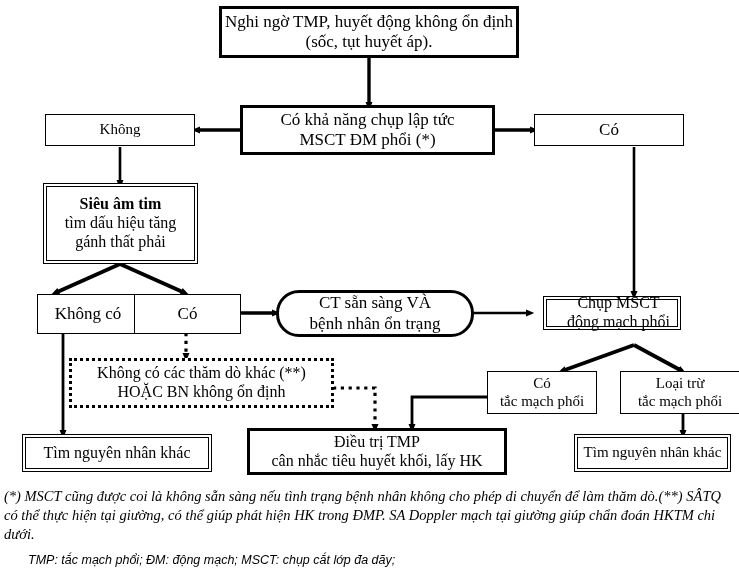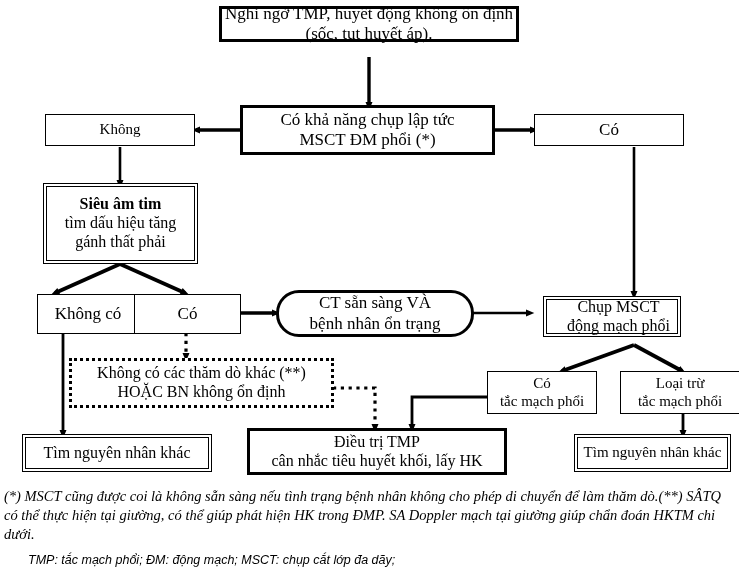--- a/index.html
+++ b/index.html
@@ -97,21 +97,21 @@
 
     <path d="M63,334 L63,434" stroke="#000" stroke-width="2.8" fill="none" marker-end="url(#ah)"></path>
 
     <path d="M333,388 L375,388 L375,428" stroke="#000" stroke-width="3.2" fill="none" stroke-dasharray="3.2 4.6" stroke-linecap="butt" marker-end="url(#ahd)"></path>
 
     <path d="M487,397 L412,397 L412,428" stroke="#000" stroke-width="2.8" fill="none" marker-end="url(#ah)"></path>
 
     <path d="M683,414 L683,434" stroke="#000" stroke-width="2.8" fill="none" marker-end="url(#ah)"></path>
   </svg>
 
-  <div class="node thick" style="left:219px; top:6px; width:300px; height:36px; font-size:17px;">
+  <div class="node thick" style="left:219px; top:6px; width:300px; height:52px; font-size:17px;">
     <span class="txt">
       <span>Nghi ngờ TMP, huyết động không ổn  định</span><br>
       <span>(sốc, tụt huyết áp).</span>
     </span>
   </div>
 
   <div class="node thick" style="left:240px; top:105px; width:255px; height:50px; font-size:17px;">
     <span class="txt">
       <span>Có khả năng chụp lập tức</span><br>
       <span>MSCT  ĐM phổi (*)</span>
@@ -142,21 +142,21 @@
     <span class="txt">Có</span>
   </div>
 
   <div class="node thick" style="left:276px; top:290px; width:198px; height:47px; font-size:17px;border-radius:23px;">
     <span class="txt">
       <span>CT sẵn sàng VÀ</span><br>
       <span>bệnh nhân ổn trạng</span>
     </span>
   </div>
 
-  <div class="node dbl" style="left:543px; top:296px; width:138px; height:41px; font-size:16px;padding-left:13px;">
+  <div class="node dbl" style="left:543px; top:296px; width:138px; height:34px; font-size:16px;padding-left:13px;">
     <span class="txt">
       <span>Chụp MSCT</span><br>
       <span>động mạch phổi</span>
     </span>
   </div>
 
   <div class="node dotted" style="left:69px; top:358px; width:265px; height:50px; font-size:16px;">
     <span class="txt">
       <span>Không có các thăm dò khác (**)</span><br>
       <span>HOẶC BN không ổn định</span>

